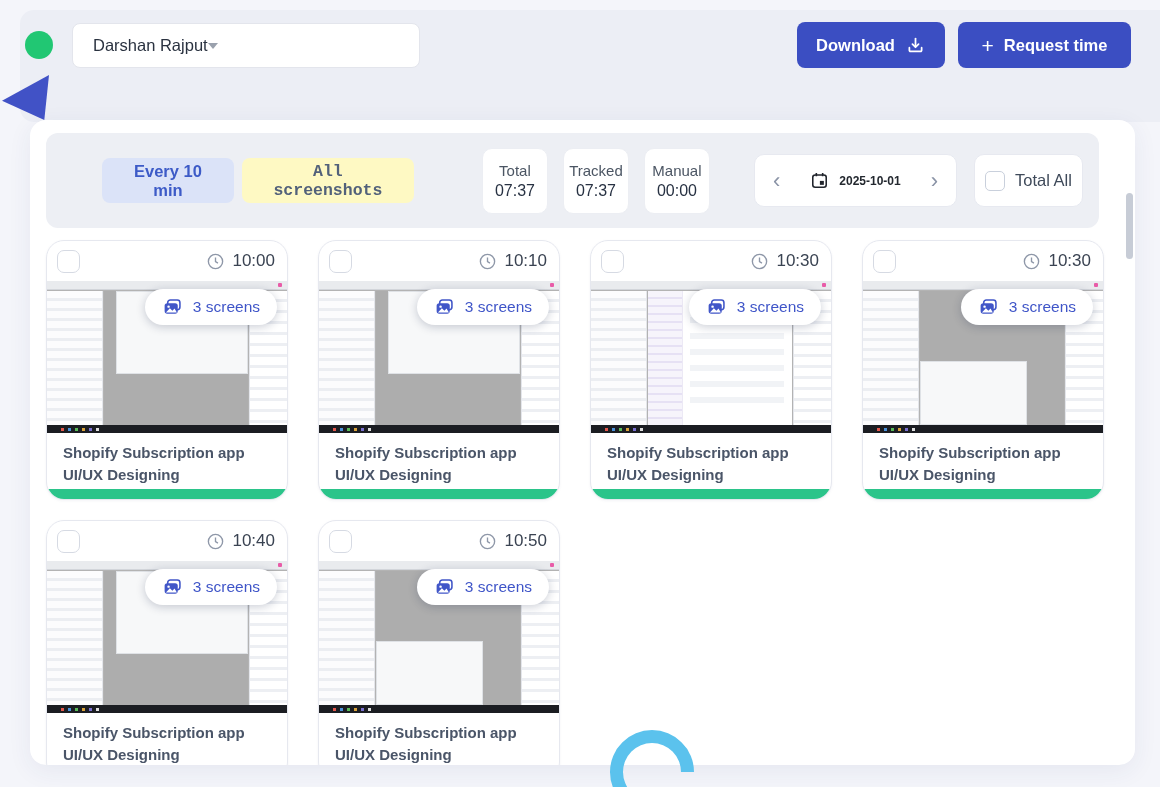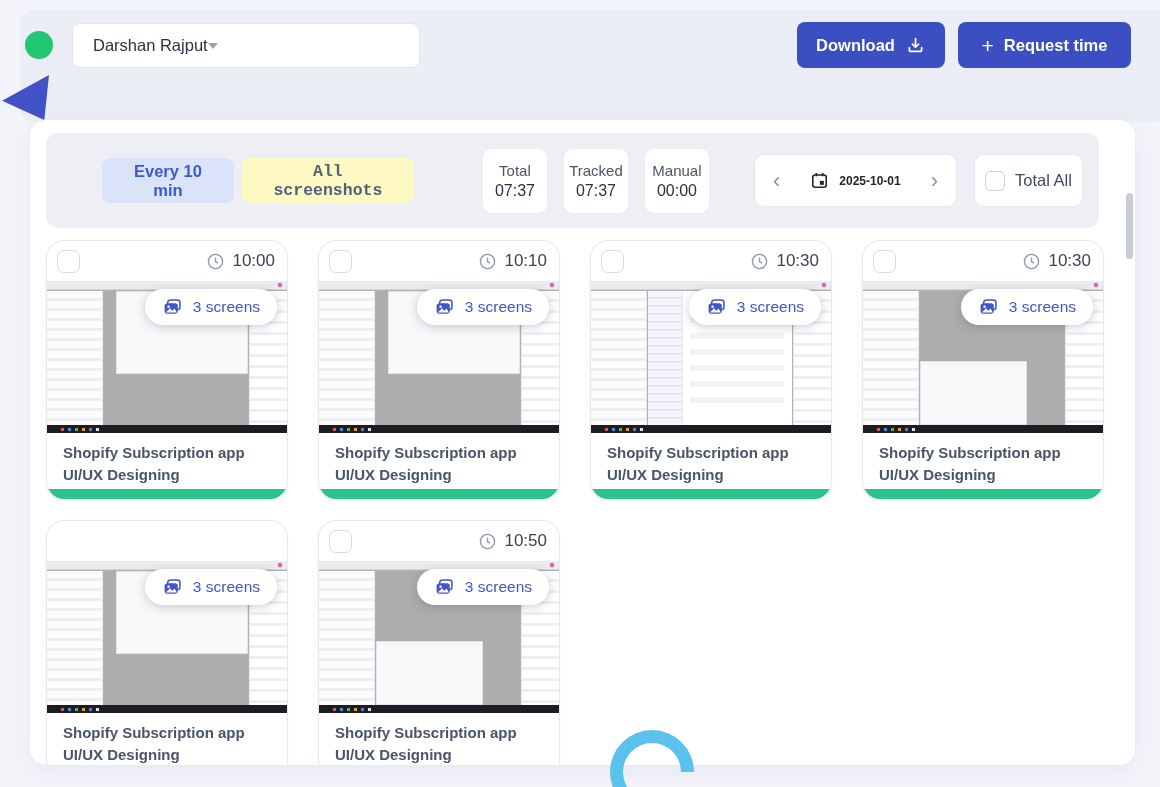--- a/index.html
+++ b/index.html
@@ -388,20 +388,32 @@
           <path d="M4.5 17.6 9 12.8l2.9 2.9 2.4-2.5 2.7 4.4z" fill="#ffffff"></path>
         </svg>
       </span>
       <span>3 screens</span>
     </div>
     <div class="card-title">Shopify Subscription app UI/UX Designing</div>
     <div class="card-green-bar"></div>
   </div>
 
   <div class="card variant-a">
+    <div class="card-head">
+      <div class="card-checkbox"></div>
+      <div class="card-time">
+        <span class="icon">
+          <svg width="19" height="19" viewBox="0 0 24 24" fill="none" stroke="#8e97a8" stroke-width="1.7">
+            <circle cx="12" cy="12" r="9"></circle>
+                <path d="M12 7v5.2l3.1 1.8"></path>
+          </svg>
+        </span>
+        <span>10:40</span>
+      </div>
+    </div>
     <div class="thumb">
       <div class="t-tabs"></div>
       <div class="t-left"></div>
       <div class="t-canvas">
         <div class="t-win"></div>
       </div>
       <div class="t-right"></div>
       <div class="t-task"></div>
     </div>
     <div class="screens-badge">

